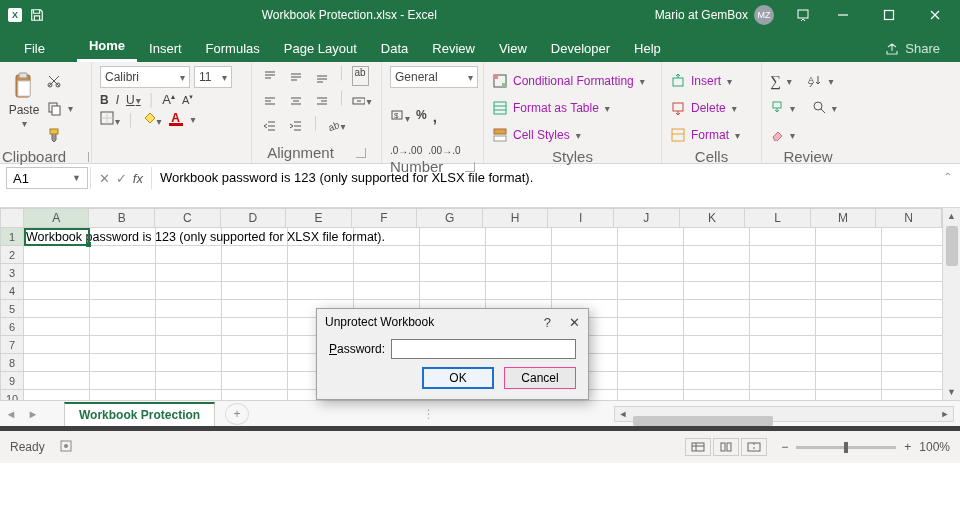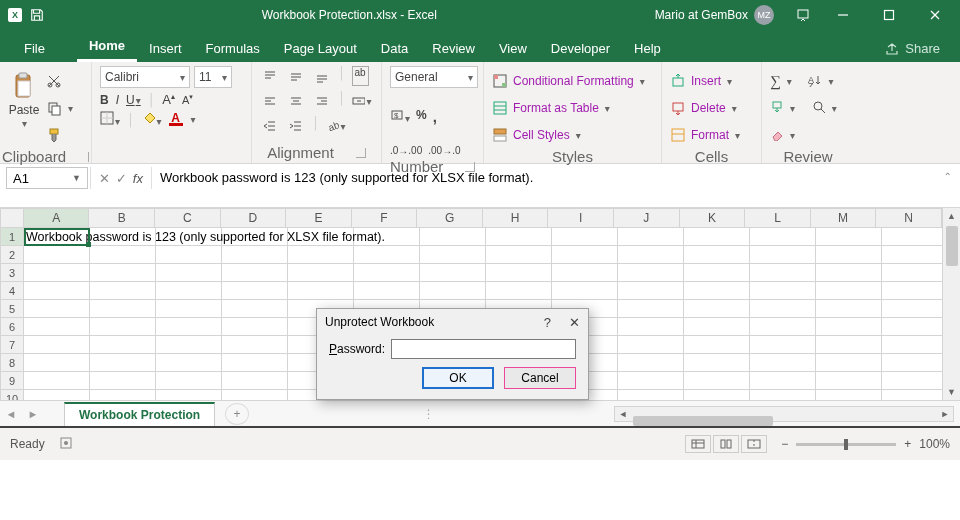--- a/index.html
+++ b/index.html
@@ -83,21 +83,21 @@
   .sheetbar .navbtn{width:22px;text-align:center;color:#999;font-size:11px;}
   .sheettab{border:1px solid #ccc;border-bottom:none;padding:4px 14px;background:#fff;font-weight:600;color:#217346;border-top:2px solid #217346;}
   .addsheet{width:24px;height:22px;border:1px solid #ddd;border-radius:50%;margin-left:10px;display:flex;align-items:center;justify-content:center;color:#888;}
   .hscroll{margin-left:auto;width:340px;height:16px;background:#f0f0f0;border:1px solid #d4d4d4;display:flex;align-items:center;margin-right:6px;}
   .hscroll .harrow{width:16px;text-align:center;font-size:9px;color:#666;}
   .hscroll .htrack{flex:1;position:relative;}
   .hscroll .hthumb{position:absolute;left:2px;top:2px;width:140px;height:10px;background:#c8c8c8;border-radius:2px;}
   .sheetbar .splitter{color:#aaa;margin:0 6px;}
 
   
-  .statusbar{height:24px;background:#f3f2f1;border-top:2px solid #404040;display:flex;align-items:center;font-size:12px;color:#555;padding:16px 10px;gap:14px;}
+  .statusbar{height:24px;background:#f3f2f1;border-top:5px solid #404040;display:flex;align-items:center;font-size:12px;color:#555;padding:16px 10px;gap:14px;}
   .statusbar .views{margin-left:auto;display:flex;gap:2px;}
   .statusbar .views div{width:26px;height:18px;border:1px solid #ccc;display:flex;align-items:center;justify-content:center;}
   .statusbar .zoom{display:flex;align-items:center;gap:8px;}
   .statusbar .zoom .track{width:100px;height:3px;background:#c0c0c0;position:relative;}
   .statusbar .zoom .track .zthumb{position:absolute;left:48px;top:-4px;width:4px;height:11px;background:#666;}
 
   
   .backdrop{position:absolute;left:316px;top:308px;width:273px;height:92px;background:#f0f0f0;border:1px solid #a0a0a0;box-shadow:3px 3px 12px rgba(0,0,0,.3);}
   .dlg-title{height:26px;display:flex;align-items:center;padding:0 8px;font-size:12px;}
   .dlg-title .dlg-right{margin-left:auto;display:flex;gap:18px;font-size:13px;color:#444;}

